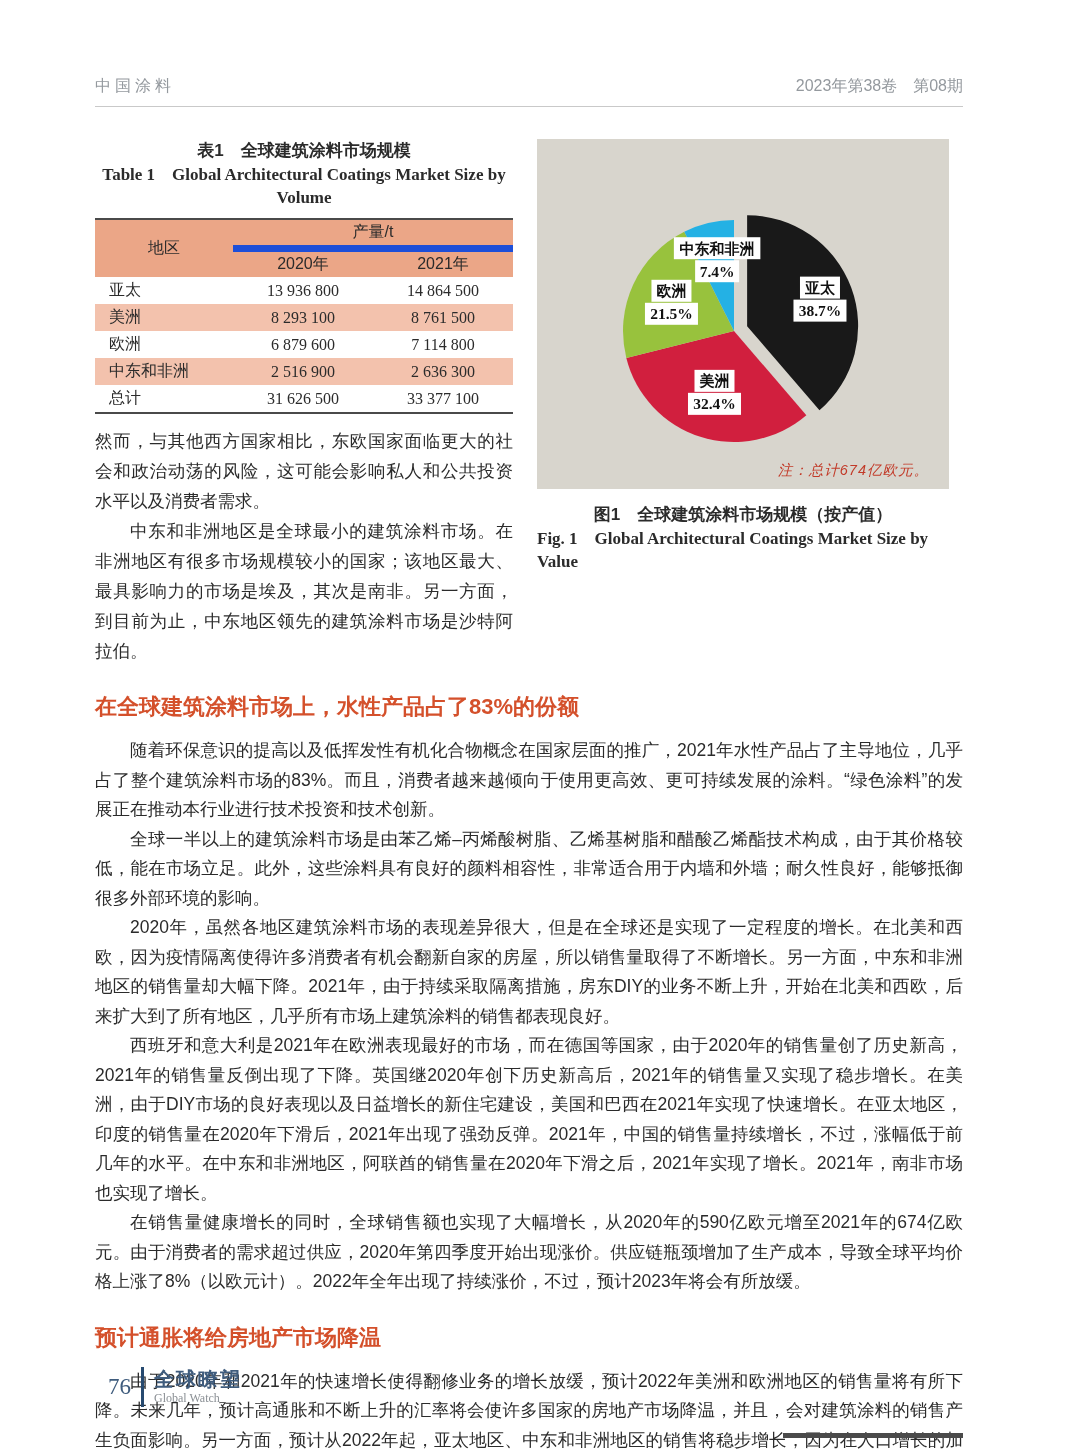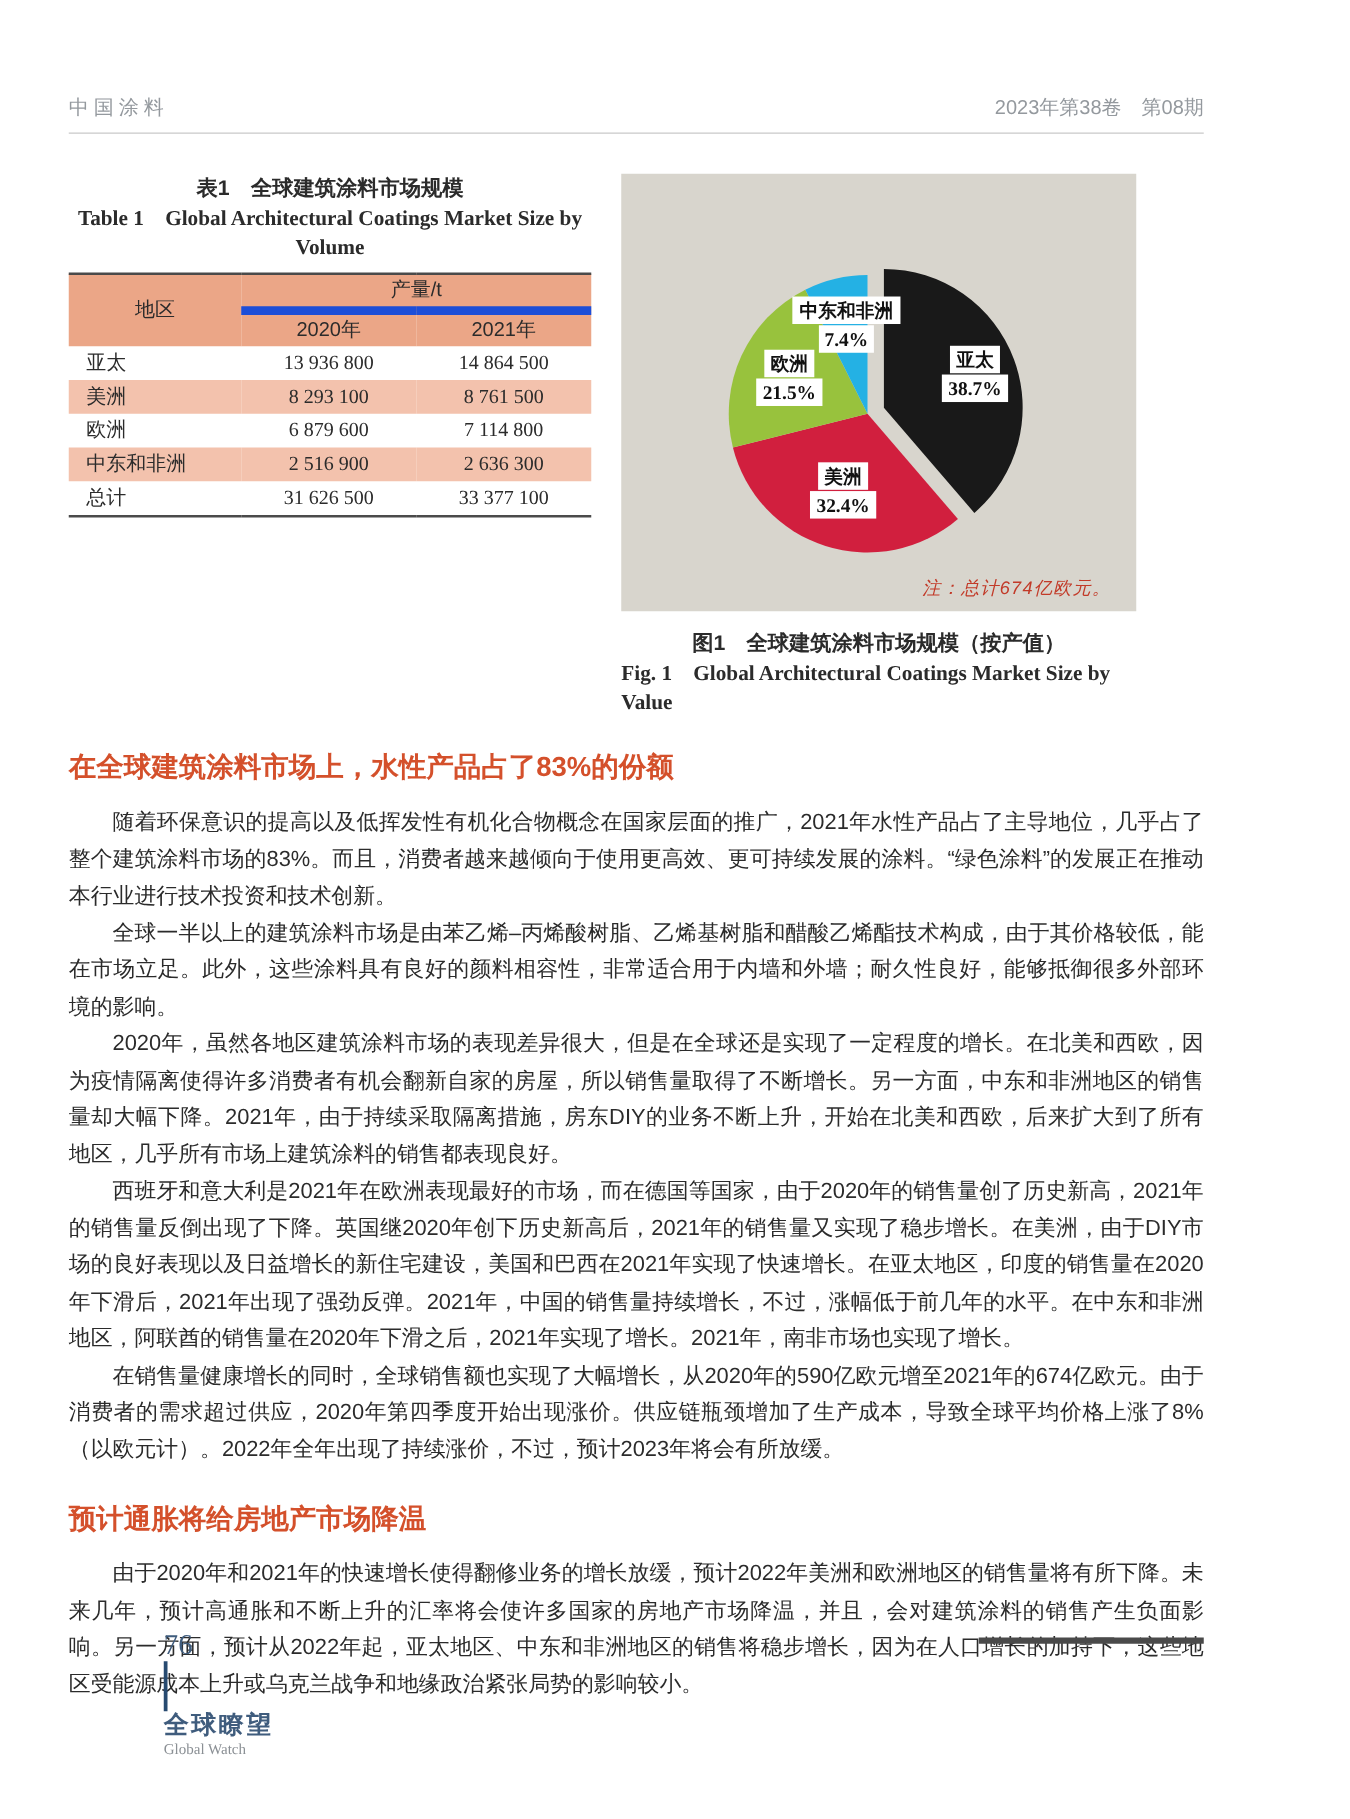--- a/index.html
+++ b/index.html
@@ -1,18 +1,18 @@
 <!DOCTYPE html>
 <html><head>
 <meta charset="utf-8">
 <style>
   html,body{margin:0;padding:0;background:#e9e9e9;}
   .page{
     width:1080px;height:1455px;position:relative;margin:0 auto;background:#ffffff;
-    box-sizing:border-box;padding:76px 117px 0 55px;
+    box-sizing:border-box;padding:76px 117px 0 95px;
     font-family:"Liberation Sans",sans-serif;color:#2b2b2b;overflow:hidden;
   }
   
   .page-header{display:flex;justify-content:space-between;align-items:flex-end;
     color:#94999e;font-size:16px;padding-bottom:9px;border-bottom:1px solid #c9c9c9;}
   .page-header .hl{letter-spacing:4px;}
   
   .top-region{display:flex;gap:24px;margin-top:32px;}
   .left-col{width:418px;}
   .right-col{width:412px;}
@@ -43,21 +43,21 @@
   .fig-cap-en{text-align:left;font-weight:bold;font-size:17px;line-height:23px;
     font-family:"Liberation Serif",serif;}
   
   .sec-heading{color:#d4502b;font-size:22px;font-weight:bold;margin:26px 0 14px 0;line-height:30px;}
   .sec p{margin:0;}
   
   .sec2{position:relative;}
   .sidebar{position:absolute;right:0;top:110px;width:180px;}
   .sb-bar{height:5px;background:#4a4a4a;}
   
-  .page-footer{position:absolute;left:131px;bottom:48px;display:flex;flex-direction:column;}
+  .page-footer{position:absolute;left:108px;bottom:48px;display:flex;align-items:center;}
   .pf-num{font-family:"Liberation Serif",serif;font-size:23px;color:#3f5c7d;margin-right:10px;}
   .pf-bar{width:3px;height:40px;background:#274a70;margin-right:10px;}
   .pf-cn{font-size:20px;font-weight:bold;color:#3f5c7d;letter-spacing:2px;line-height:23px;}
   .pf-en{font-size:12px;color:#8a8f94;font-family:"Liberation Serif",serif;line-height:15px;}
 </style>
 </head>
 <body>
 
 <div class="page">
 
@@ -106,20 +106,24 @@
               <td class="td-num">2 636 300</td>
             </tr>
             <tr>
               <td class="td-region">总计</td>
               <td class="td-num">31 626 500</td>
               <td class="td-num">33 377 100</td>
             </tr>
           </tbody>
       </table>
 
+      <div class="intro">
+        <p class="body-p no-indent">然而，与其他西方国家相比，东欧国家面临更大的社会和政治动荡的风险，这可能会影响私人和公共投资水平以及消费者需求。</p>
+        <p class="body-p">中东和非洲地区是全球最小的建筑涂料市场。在非洲地区有很多市场规模较小的国家；该地区最大、最具影响力的市场是埃及，其次是南非。另一方面，到目前为止，中东地区领先的建筑涂料市场是沙特阿拉伯。</p>
+      </div>
     </div>
 
     <div class="right-col">
       <div class="chart-panel">
         <svg id="pie-svg" width="412" height="350" viewBox="0 0 412 350">
             <path d="M 210.1270509901613 187.13373528240547 L 210.1270509901613 76.13373528240547 A 111 111 0 0 1 282.48059449855884 271.31190787945354 Z" fill="#191919"></path>
             <path d="M 197 192 L 269.3535435083976 276.1781725970481 A 111 111 0 0 1 89.31594778959828 218.92851461829034 Z" fill="#d11f3e"></path>
             <path d="M 197 192 L 89.31594778959828 218.92851461829034 A 111 111 0 0 1 147.22946301400637 92.78360191920974 Z" fill="#98c23d"></path>
             <path d="M 197 192 L 147.22946301400637 92.78360191920974 A 111 111 0 0 1 196.99999999999997 81 Z" fill="#24b1e4"></path>
             <g>

